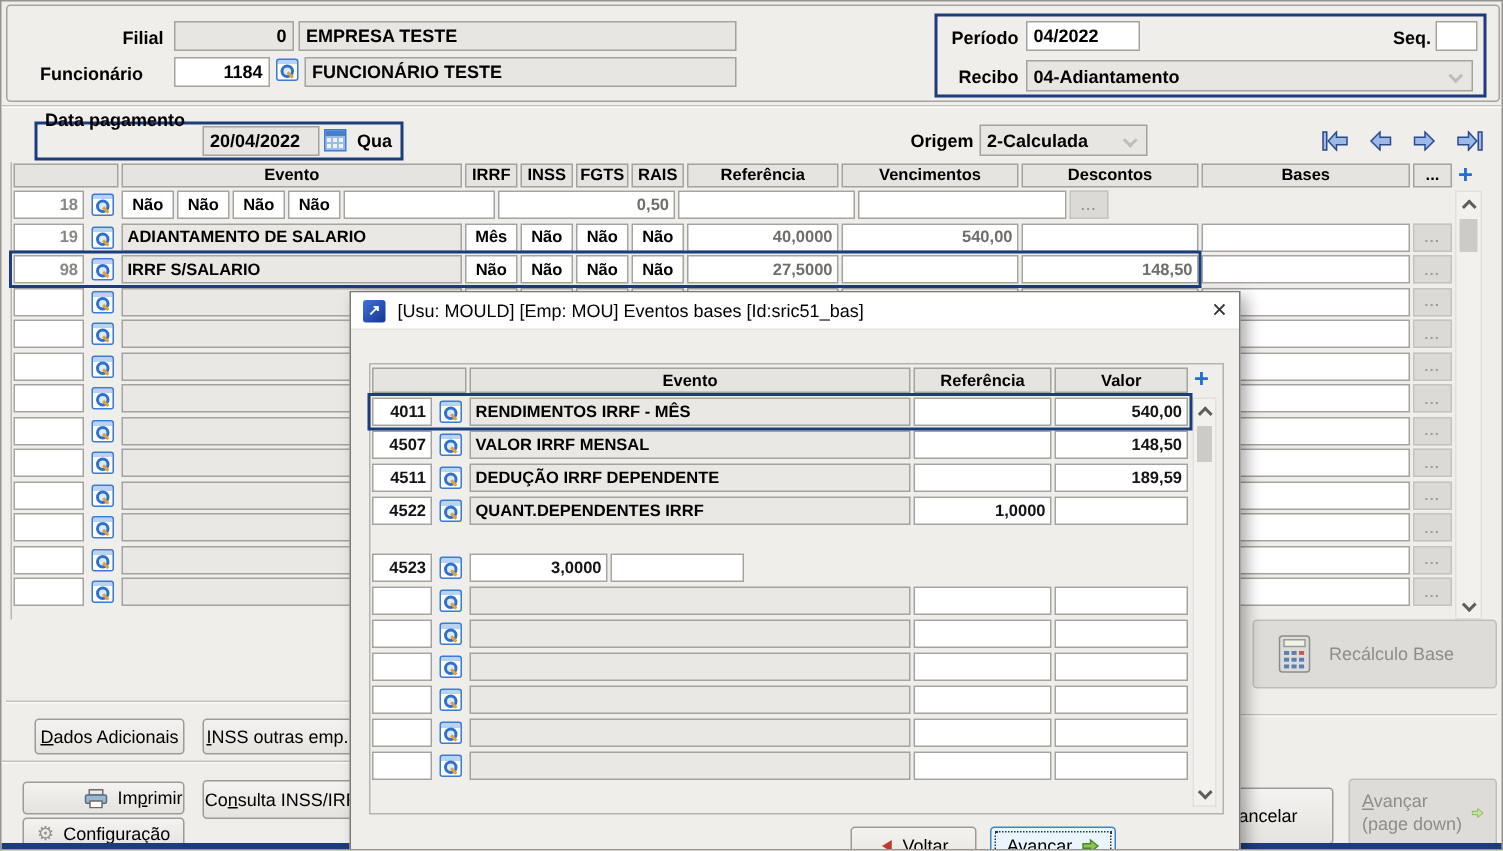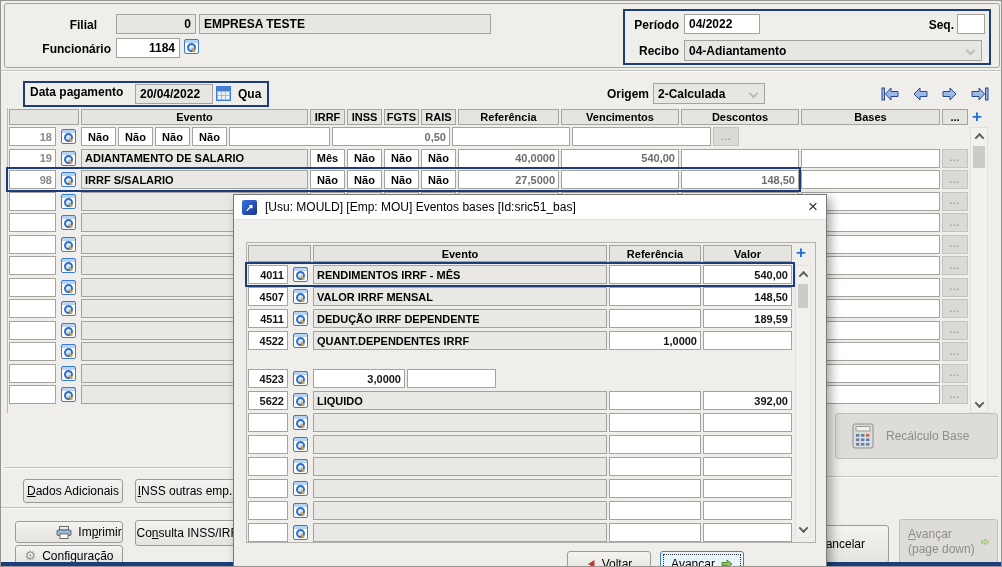--- a/index.html
+++ b/index.html
@@ -98,45 +98,46 @@
     display: flex; align-items: center; justify-content: center; cursor: default; }
   .ico-gear { font-size: 13px; color: #98968f; line-height: 1; }
 </style>
 </head>
 <body>
 
 <div id="app">
 
   <div class="panel" style="left:3px; top:2px; width:996px; height:65px;"></div>
 
-  <div class="abs lbl" style="left:16px; top:17px; width:80px; text-align:right;">Filial</div>
+  <div class="abs lbl" style="left:28px; top:17px; width:80px; text-align:right;">Filial</div>
   <div class="field right" style="left:115px; top:13px; width:80px; height:20px;">0</div>
   <div class="field" style="left:198px; top:13px; width:292px; height:20px;">EMPRESA TESTE</div>
 
-  <div class="abs lbl" style="left:10px; top:41px; width:100px; text-align:right;">Funcionário</div>
+  <div class="abs lbl" style="left:10px; top:41px; width:100px; text-align:center;">Funcionário</div>
   <div class="field white right" style="left:115px; top:37px; width:64px; height:20px;">1184</div>
   <span class="abs mag-wrap" style="left:180px; top:38px;">
       <i class="mag-icon"></i>
     </span>
+  <div class="field" style="left:202px; top:37px; width:288px; height:20px;">FUNCIONÁRIO TESTE</div>
 
   <div class="navy-box" style="left:622px; top:8px; width:368px; height:56px;"></div>
   <div class="abs lbl" style="left:628px; top:17px; width:50px; text-align:right;">Período</div>
   <div class="field white" style="left:683px; top:13px; width:76px; height:20px;">04/2022</div>
   <div class="abs lbl" style="left:905px; top:17px; width:48px; text-align:right;">Seq.</div>
   <div class="field white" style="left:956px; top:13px; width:28px; height:20px;"></div>
   <div class="abs lbl" style="left:628px; top:43px; width:50px; text-align:right;">Recibo</div>
   <div class="field gtext" style="left:683px; top:39px; width:298px; height:21px;">
     <span>04-Adiantamento</span>
     <i class="dd-chev"></i>
   </div>
 
   <div class="hsep" style="left:0; top:69px; width:1002px;"></div>
 
   <div class="navy-box" style="left:22px; top:80px; width:246px; height:26px;"></div>
-  <div class="abs lbl" style="left:29px; top:84px;text-align:center;">Data pagamento</div>
+  <div class="abs lbl" style="left:29px; top:72px;text-align:center;">Data pagamento</div>
   <div class="field gtext" style="left:134px; top:83px; width:78px; height:20px;">20/04/2022</div>
   <span class="abs" style="left:215px; top:85px;"><i class="cal-icon"></i></span>
   <div class="abs lbl" style="left:237px; top:86px;">Qua</div>
 
   <div class="abs lbl" style="left:596px; top:86px; width:52px; text-align:right;">Origem</div>
   <div class="field gtext" style="left:652px; top:82px; width:112px; height:21px;">
     <span>2-Calculada</span>
     <i class="dd-chev"></i>
   </div>
 
@@ -521,29 +522,20 @@
         </div>
         <div class="trow" style="margin-bottom: 3px; margin-top: 19px;">
           <span class="cell d-num codeb">4523</span>
           <span class="mag-wrap">
             <i class="mag-icon"></i>
           </span>
           <span class="cell d-ref numb">3,0000</span>
           <span class="cell d-val numb"></span>
         </div>
         <div class="trow" style="margin-bottom: 3px;">
-          <span class="cell d-num codeb">5622</span>
-          <span class="mag-wrap">
-            <i class="mag-icon"></i>
-          </span>
-          <span class="cell d-ev gray">LIQUIDO</span>
-          <span class="cell d-ref numb"></span>
-          <span class="cell d-val numb">392,00</span>
-        </div>
-        <div class="trow" style="margin-bottom: 3px;">
           <span class="cell d-num codeb"></span>
           <span class="mag-wrap">
             <i class="mag-icon"></i>
           </span>
           <span class="cell d-ev gray"></span>
           <span class="cell d-ref numb"></span>
           <span class="cell d-val numb"></span>
         </div>
         <div class="trow" style="margin-bottom: 3px;">
           <span class="cell d-num codeb"></span>

